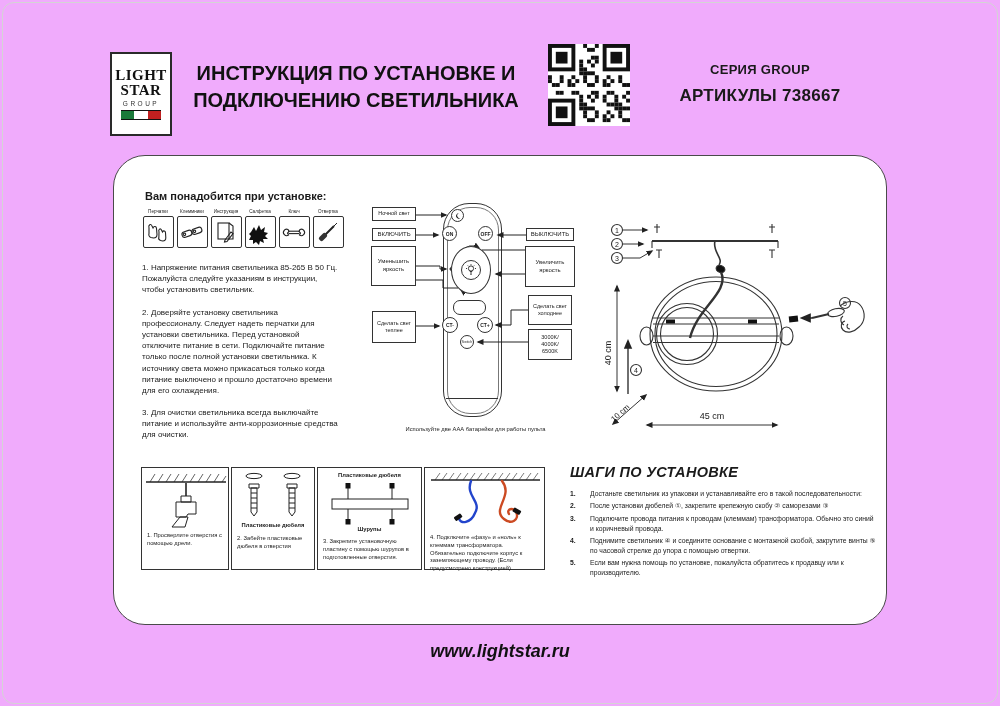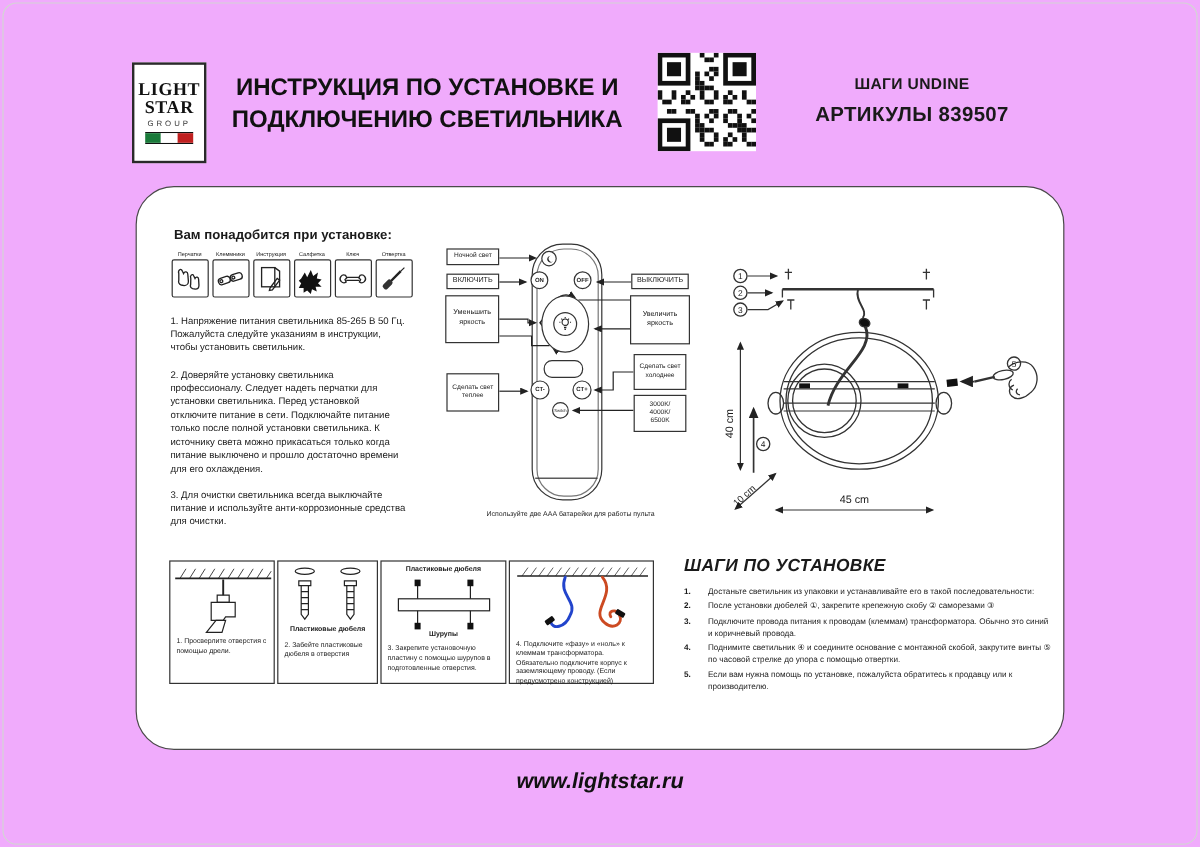--- a/index.html
+++ b/index.html
@@ -197,22 +197,22 @@
       <rect x="7.809523809523809" y="7.809523809523809" width="11.714285714285714" height="11.714285714285714" fill="#111"></rect>
       <rect x="54.666666666666664" y="0" width="27.333333333333332" height="27.333333333333332" fill="#111"></rect>
       <rect x="58.57142857142857" y="3.9047619047619047" width="19.523809523809522" height="19.523809523809522" fill="#fff"></rect>
       <rect x="62.476190476190474" y="7.809523809523809" width="11.714285714285714" height="11.714285714285714" fill="#111"></rect>
       <rect x="0" y="54.666666666666664" width="27.333333333333332" height="27.333333333333332" fill="#111"></rect>
       <rect x="3.9047619047619047" y="58.57142857142857" width="19.523809523809522" height="19.523809523809522" fill="#fff"></rect>
       <rect x="7.809523809523809" y="62.476190476190474" width="11.714285714285714" height="11.714285714285714" fill="#111"></rect>
     </svg>
 
   <div class="series-block">
-    <div class="series-name">ШАГИ UNDINE</div>
-    <div class="article">АРТИКУЛЫ 839507</div>
+    <div class="series-name">СЕРИЯ GROUP</div>
+    <div class="article">АРТИКУЛЫ 738667</div>
   </div>
 
   <div class="main-panel"></div>
 
   <div class="tools-heading">Вам понадобится при установке:</div>
   <div class="tools-row">
     <div class="tool">
       <div class="tool-label">Перчатки</div>
       <div class="tool-box">
           <svg width="26" height="26" viewBox="0 0 26 26" fill="none" stroke="#222" stroke-width="1.1">

